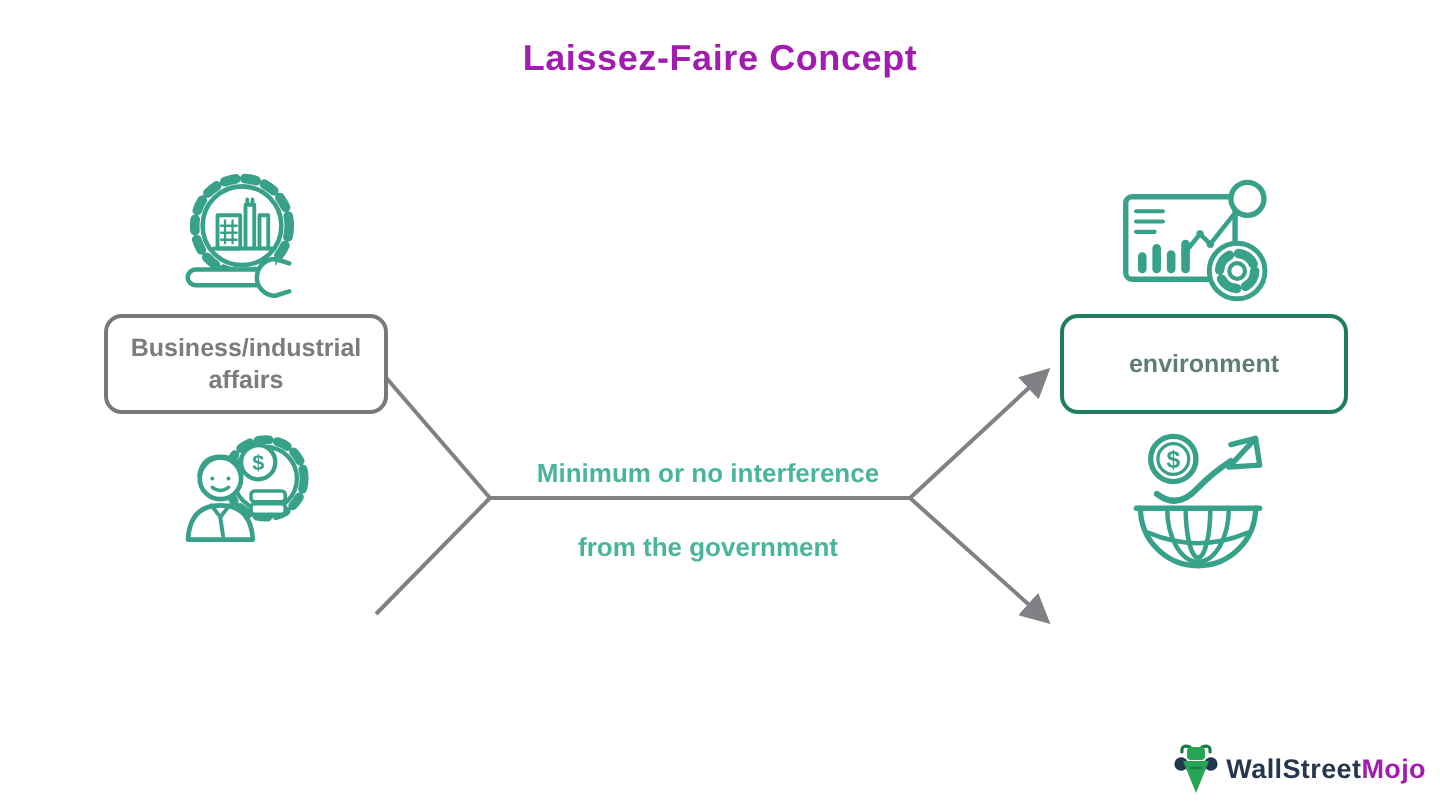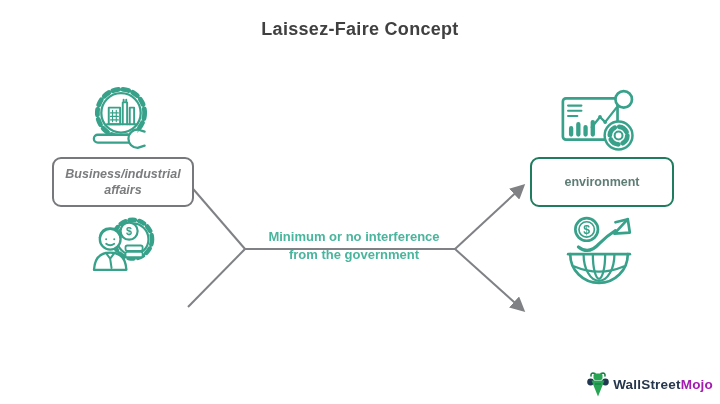--- a/index.html
+++ b/index.html
@@ -2,39 +2,39 @@
 <html><head>
 <meta charset="utf-8">
 <style>
   html,body{margin:0;padding:0;background:#ffffff;}
   .canvas{
     position:relative;width:720px;height:404px;background:#ffffff;
     font-family:"Liberation Sans","DejaVu Sans",sans-serif;overflow:hidden;
   }
   .title{
     position:absolute;left:0;top:19px;width:100%;text-align:center;
-    font-size:18px;font-weight:bold;color:#404040;letter-spacing:.3px;
+    font-size:18px;font-weight:bold;color:#a21caf;letter-spacing:.3px;
   }
   .connectors{position:absolute;left:0;top:0;width:720px;height:404px;}
   .icon{position:absolute;}
   .icon svg{display:block;width:100%;height:100%;}
   .box{
     position:absolute;background:#fff;border-radius:9px;
     display:flex;flex-direction:column;align-items:center;justify-content:center;
     text-align:center;font-weight:bold;font-size:12.5px;line-height:16px;
   }
-  .box.gray{border:2px solid #77787b;color:#7b7c7e;font-style:italic;}
+  .box.gray{border:2px solid #77787b;color:#7b7c7e;}
   .box.green{border:2.5px solid #1f7c5f;color:#5e7d75;}
   .box span{display:block;}
   .center-label{
     position:absolute;left:260px;top:228px;width:188px;text-align:center;
     color:#49b59c;font-weight:bold;font-size:13px;line-height:18px;
   }
   .center-label span{display:block;}
-  .center-label .l1{margin-bottom:0;}
+  .center-label .l1{margin-bottom:19px;}
   .logo{
     position:absolute;right:7px;top:370px;height:28px;
     display:flex;align-items:center;gap:4px;
   }
   .logo .brand{font-size:13.5px;font-weight:bold;letter-spacing:.2px;}
   .logo .navy{color:#26364c;text-align:right;}
   .logo .green{color:#a21caf;}
 </style>
 </head>
 <body>

